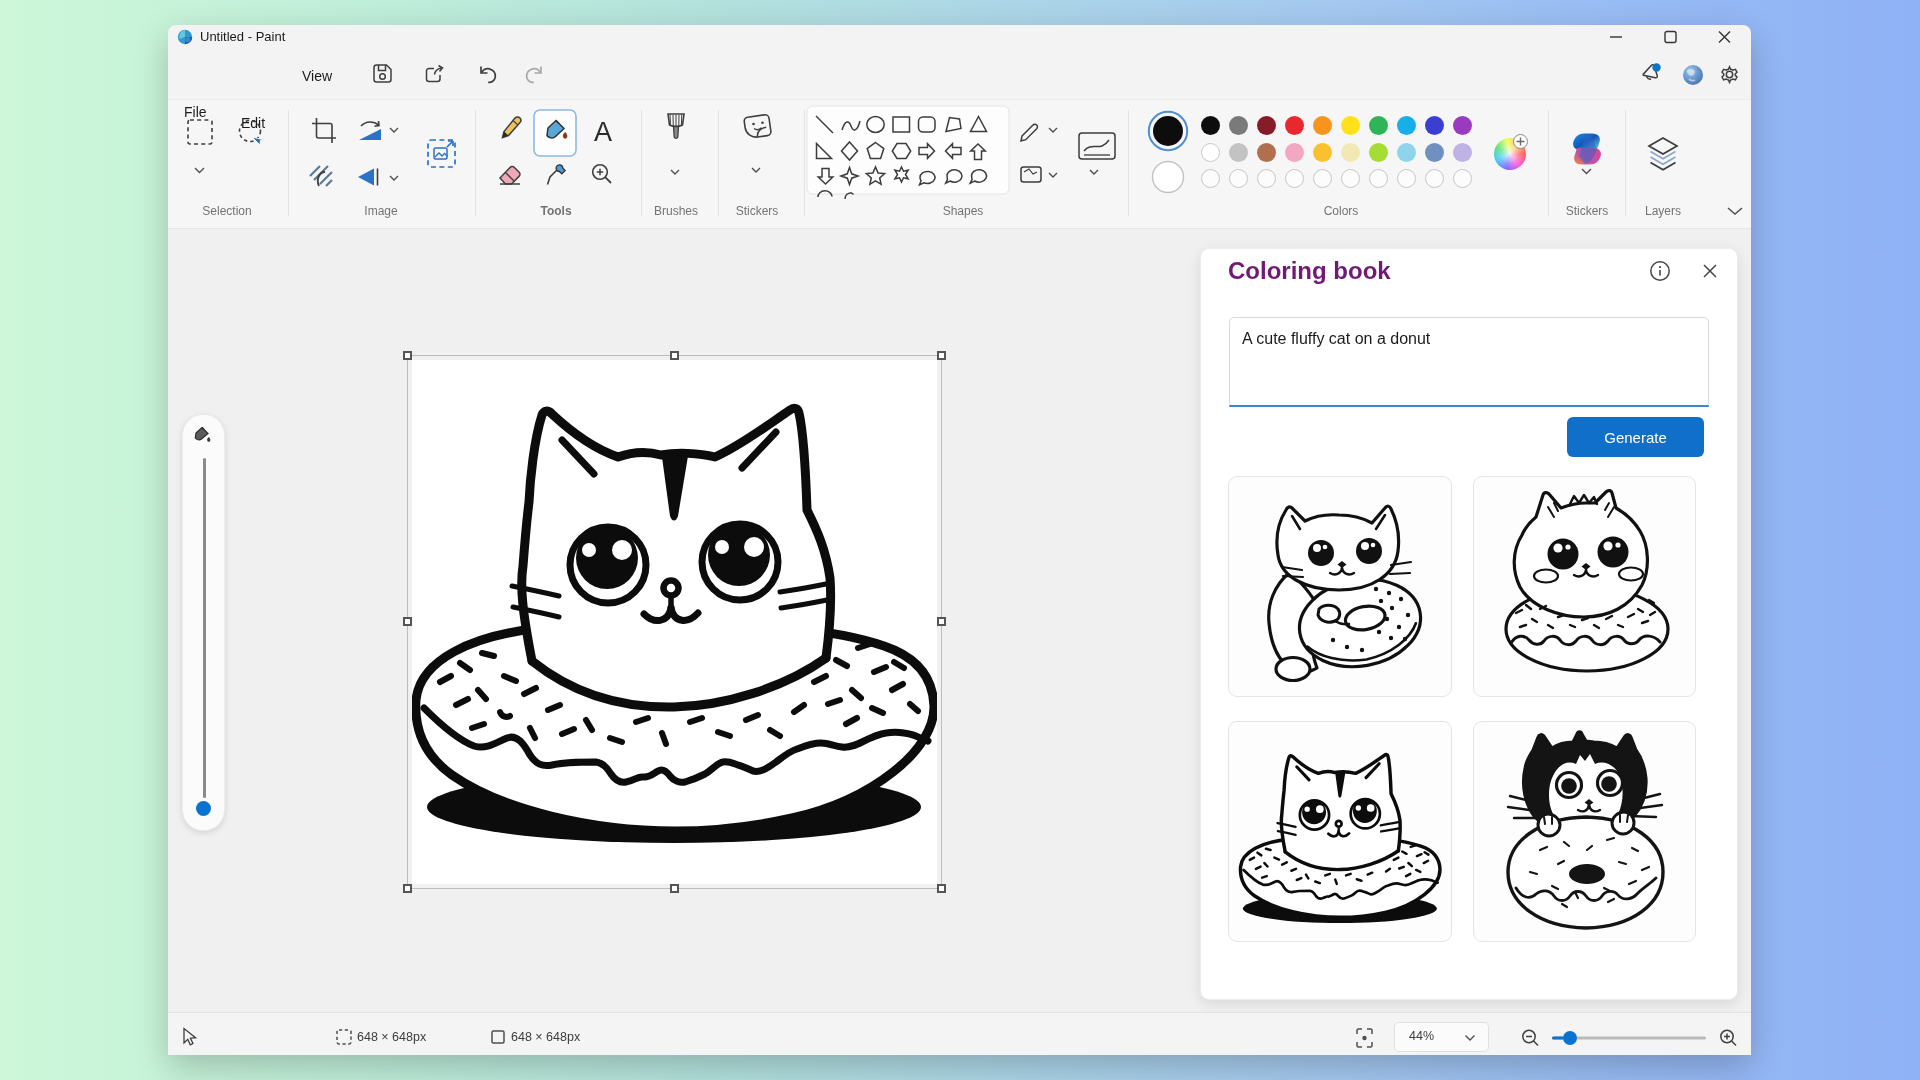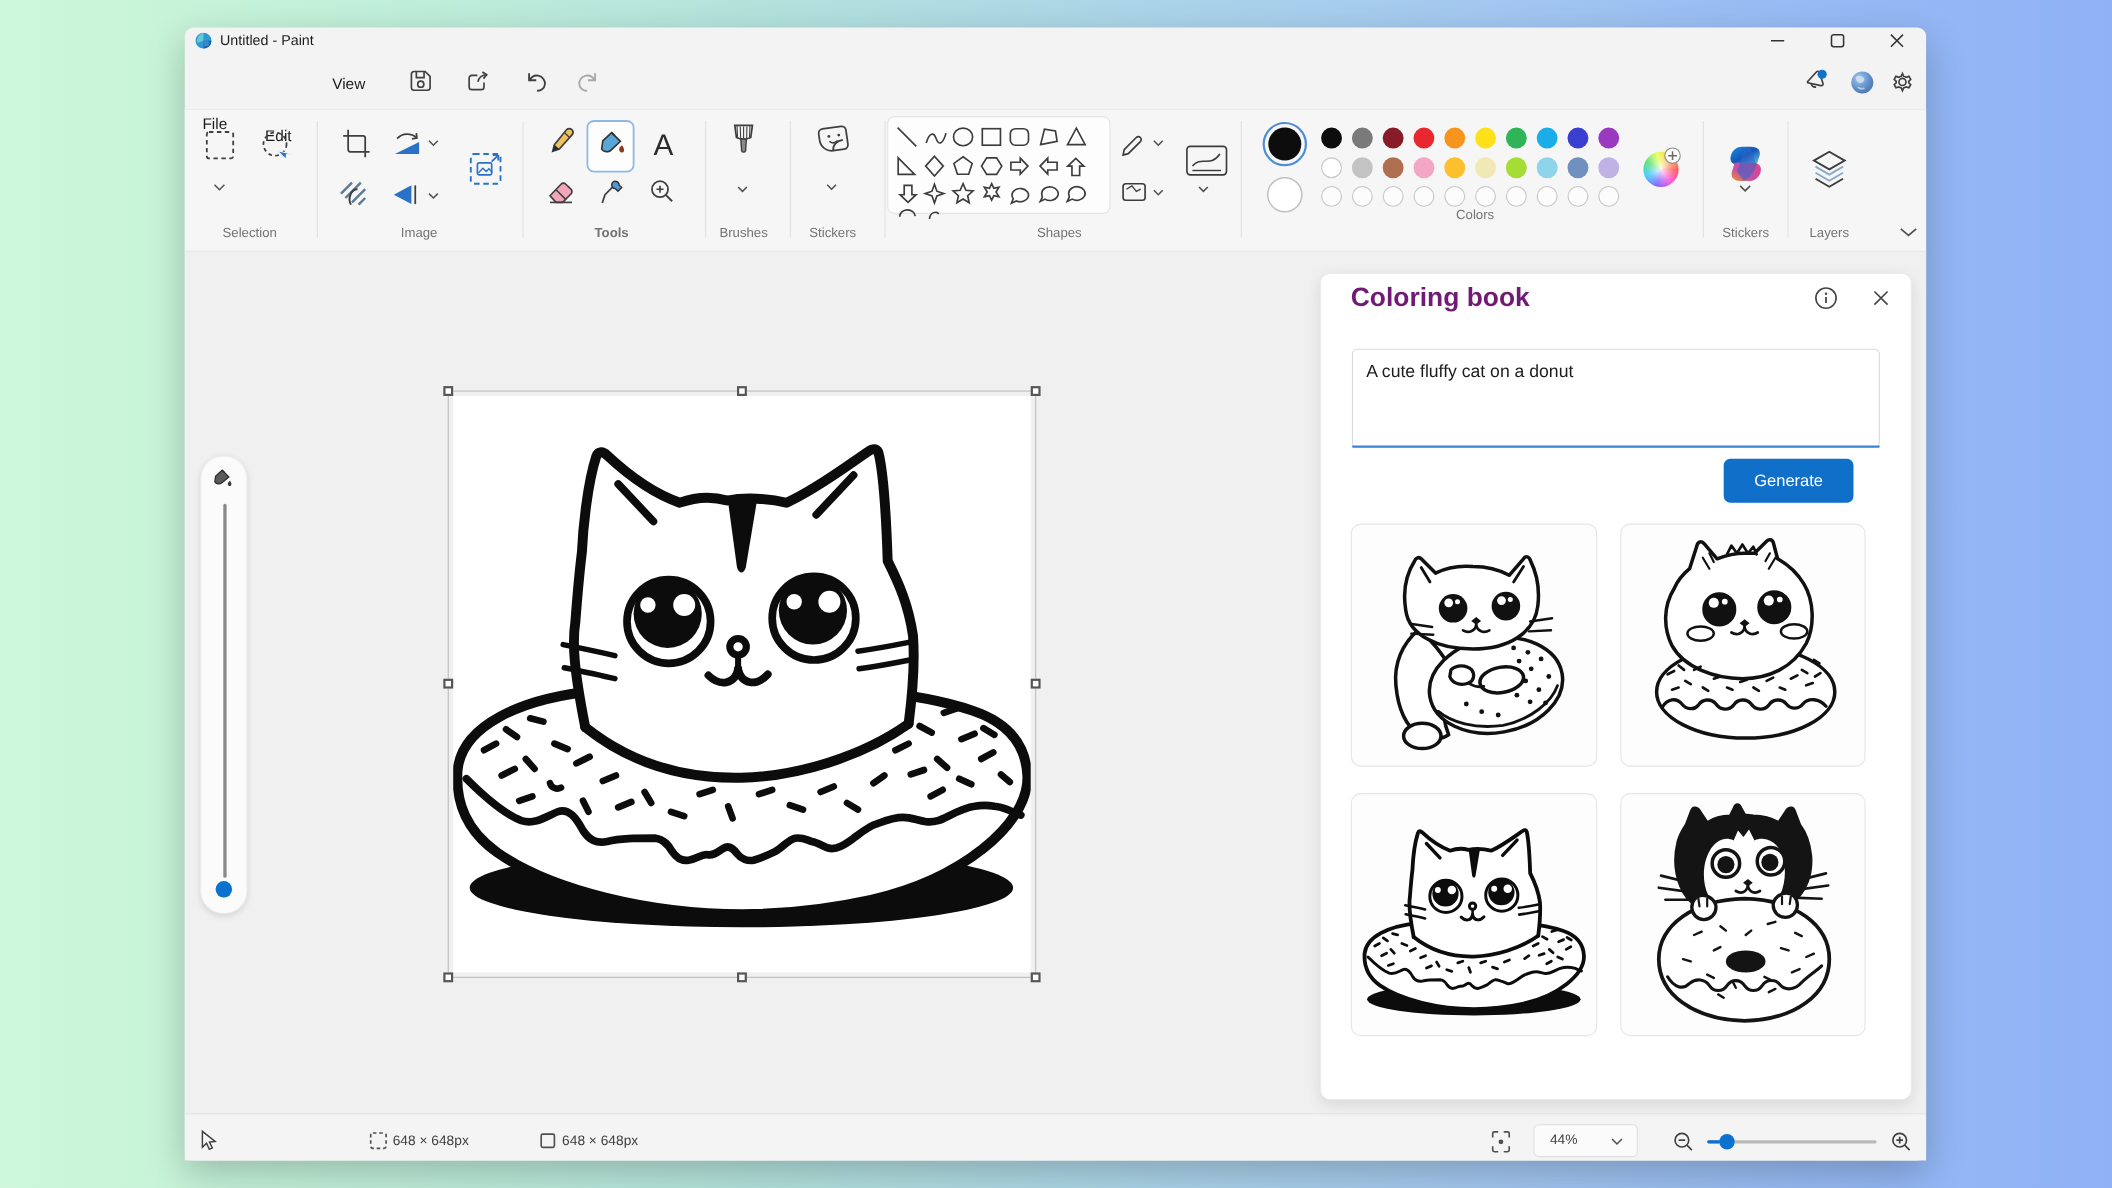--- a/index.html
+++ b/index.html
@@ -51,21 +51,21 @@
 <div class="vsep" style="left:1128px"></div>
 <div class="vsep" style="left:1548px"></div>
 <div class="vsep" style="left:1625px"></div>
 
 <div class="glabel" style="left:227px;top:204px;">Selection</div>
 <div class="glabel" style="left:381px;top:204px;">Image</div>
 <div class="glabel" style="left:556px;top:204px;font-weight:bold;">Tools</div>
 <div class="glabel" style="left:676px;top:204px;">Brushes</div>
 <div class="glabel" style="left:757px;top:204px;">Stickers</div>
 <div class="glabel" style="left:963px;top:204px;">Shapes</div>
-<div class="glabel" style="left:1341px;top:188px;text-align:center;">Colors</div>
+<div class="glabel" style="left:1341px;top:204px;text-align:center;">Colors</div>
 <div class="glabel" style="left:1587px;top:204px;">Stickers</div>
 <div class="glabel" style="left:1663px;top:204px;">Layers</div>
 
 <svg class="abs" style="left:0;top:0;" width="1920" height="1080" viewBox="0 0 1920 1080" fill="none">
   <defs>
     <linearGradient id="cpB" x1="0" y1="0" x2="1" y2="1">
       <stop offset="0" stop-color="#1b8ce3"></stop>
         <stop offset="0.5" stop-color="#1456b8"></stop>
         <stop offset="1" stop-color="#7ad0d8"></stop>
     </linearGradient>
@@ -445,21 +445,21 @@
   <circle cx="11" cy="11" r="9.2" fill="none" stroke="#454545" stroke-width="1.5"></circle>
   <line x1="11" y1="10" x2="11" y2="15.5" stroke="#454545" stroke-width="1.6"></line>
   <circle cx="11" cy="7" r="1.1" fill="#454545"></circle>
 </svg>
 <svg class="abs" style="left:1702px;top:263px;" width="16" height="16" viewBox="0 0 16 16">
   <path d="M2 2 L14 14 M14 2 L2 14" stroke="#454545" stroke-width="1.5"></path>
 </svg>
 <div class="abs" style="left:1229px;top:317px;width:480px;height:90px;background:#fff;border:1px solid #d9d9d9;border-radius:5px;"></div>
 <div class="abs" style="left:1229px;top:404.5px;width:480px;height:2.5px;background:#3e86d3;border-radius:2px;"></div>
 <div class="abs" style="left:1242px;top:330px;font-size:16px;color:#1b1b1b;">A cute fluffy cat on a donut</div>
-<div class="abs" style="left:1567px;top:417px;width:118px;height:40px;background:#1070c9;border-radius:6px;color:#fff;font-size:15px;display:flex;align-items:center;justify-content:center;">Generate</div>
+<div class="abs" style="left:1567px;top:417px;width:137px;height:40px;background:#1070c9;border-radius:6px;color:#fff;font-size:15px;display:flex;align-items:center;justify-content:center;">Generate</div>
 
 <div class="abs" id="card1" style="left:1228px;top:476px;width:224px;height:221px;background:#fdfdfd;border:1px solid #e5e5e5;border-radius:9px;overflow:hidden;">
 <svg width="222" height="219" viewBox="0 0 222 219" fill="none" stroke-linecap="round" stroke-linejoin="round">
 
   <path d="M60 96 C46 108 38 126 40 146 C42 168 50 184 62 192 C70 197 80 196 88 191 C80 170 82 150 92 134 C84 120 72 104 60 96 Z" fill="#fff" stroke="#111" stroke-width="3.2"></path>
   <ellipse cx="64" cy="192" rx="17" ry="11.5" fill="#fff" stroke="#111" stroke-width="3.2"></ellipse>
 
   <g transform="rotate(-10 131 146)">
     <ellipse cx="131" cy="146" rx="61" ry="43" fill="#fff" stroke="#111" stroke-width="3.2"></ellipse>
     <ellipse cx="137" cy="142" rx="20" ry="11.5" fill="#fff" stroke="#111" stroke-width="3.2"></ellipse>

